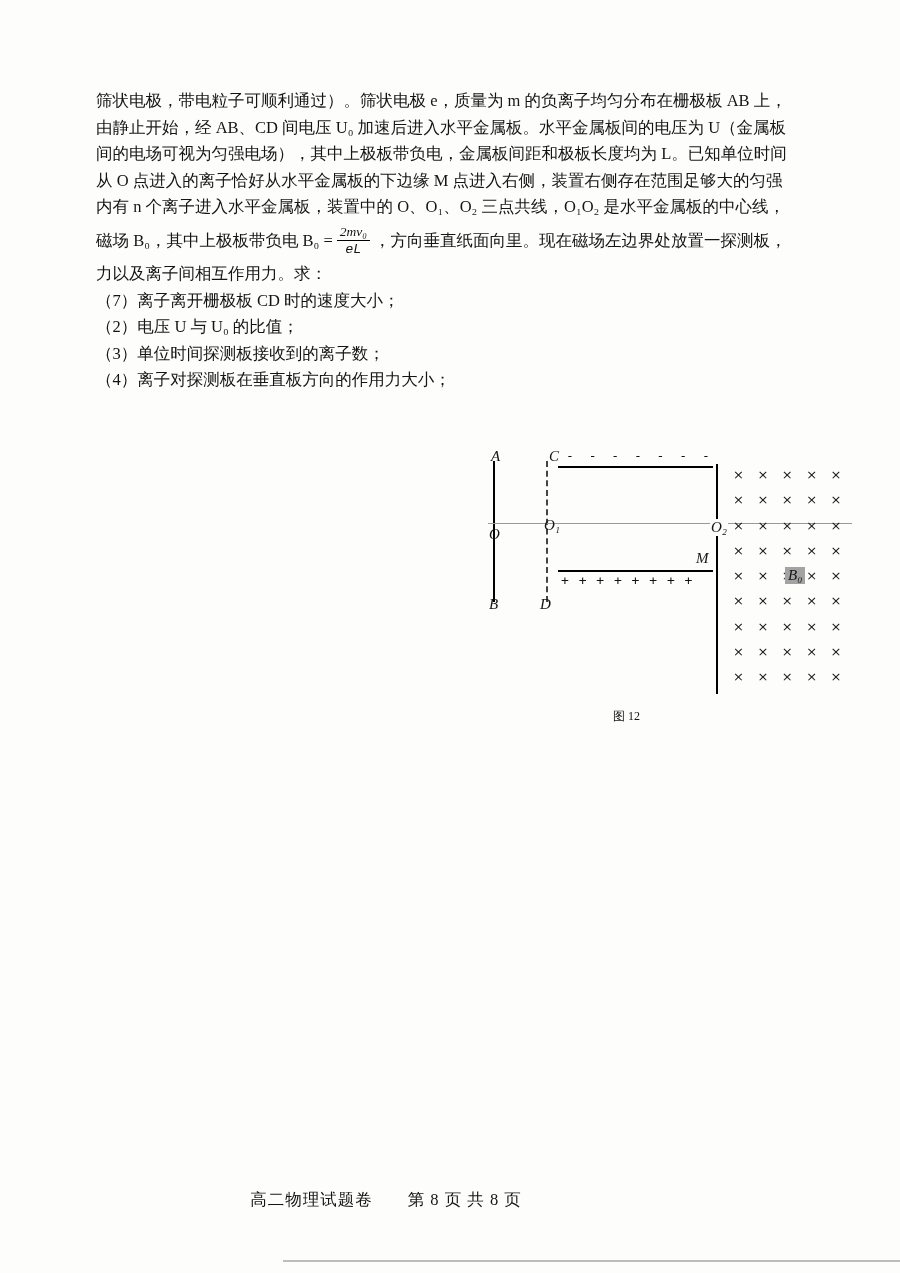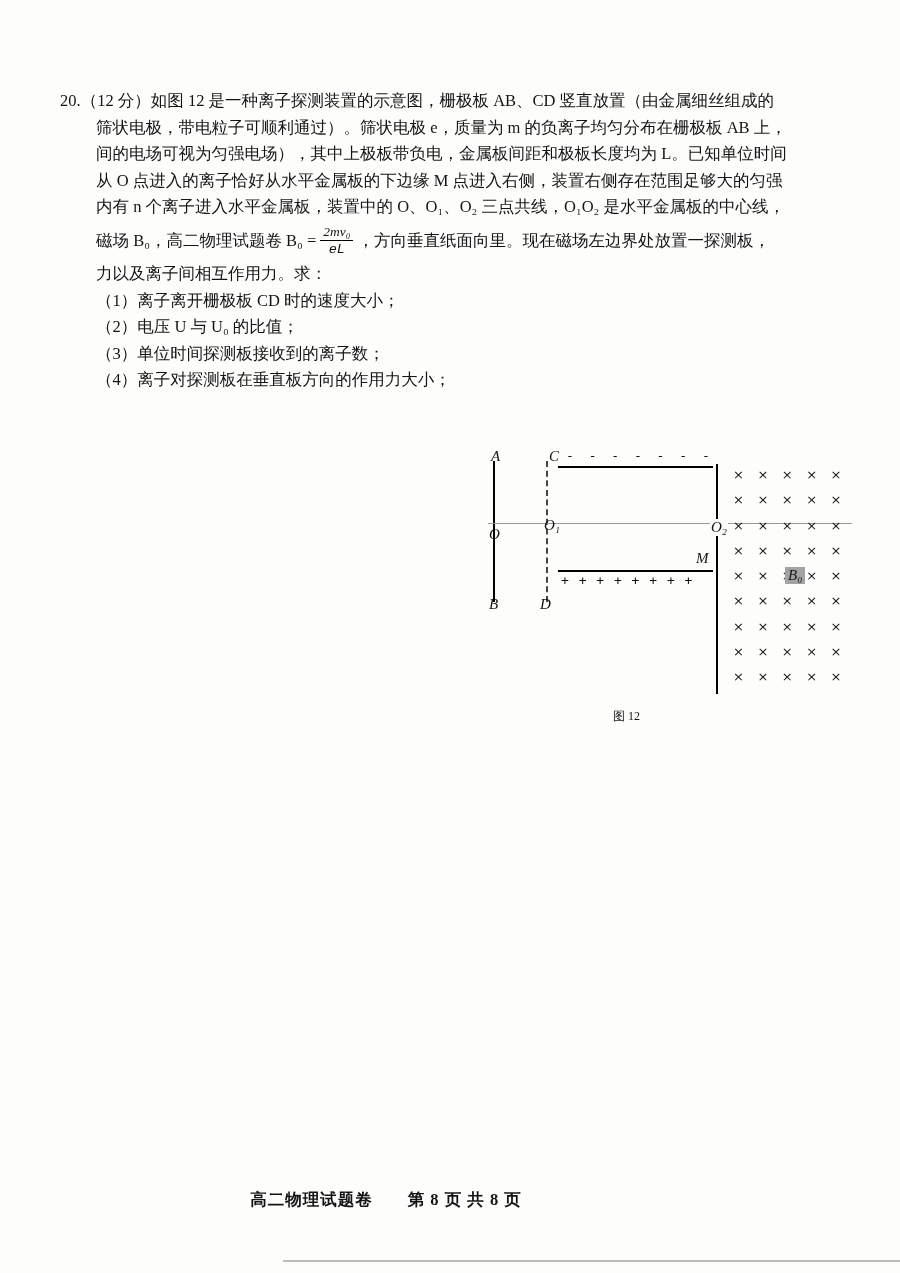--- a/index.html
+++ b/index.html
@@ -58,48 +58,48 @@
   .field{
     position:absolute;left:253px;top:16px;white-space:pre;
     font-size:13px;line-height:25.3px;letter-spacing:13.5px;
     font-family:"DejaVu Sans",sans-serif;color:#181818;
   }
   .fig-caption{position:absolute;left:133px;top:262px;font-size:12px;font-style:normal;}
 
   
   .footer{
     position:absolute;left:0;top:1189px;width:772px;text-align:center;
-    font-size:16.5px;font-weight:700;letter-spacing:1px;
+    font-size:16.5px;font-weight:400;letter-spacing:1px;
   }
   .scan-line{position:absolute;left:283px;top:1260px;width:617px;height:2px;background:#bdbdbd;}
 </style>
 </head>
 <body>
 
 <div class="page">
 
   <div class="problem">
-    <p class="pl first">20.（12 分）如图 12 是一种离子探测装置的示意图，栅极板 AB、CD 竖直放置（由金属细丝组成的</p>
     <p class="pl">筛状电极，带电粒子可顺利通过）。筛状电极 e，质量为 m 的负离子均匀分布在栅极板 AB 上，</p>
+    <p class="pl">由静止开始，经 AB、CD 间电压 U₀ 加速后进入水平金属板。水平金属板间的电压为 U（金属板</p>
     <p class="pl">间的电场可视为匀强电场），其中上极板带负电，金属板间距和极板长度均为 L。已知单位时间</p>
     <p class="pl">从 O 点进入的离子恰好从水平金属板的下边缘 M 点进入右侧，装置右侧存在范围足够大的匀强</p>
     <p class="pl">内有 n 个离子进入水平金属板，装置中的 O、O₁、O₂ 三点共线，O₁O₂ 是水平金属板的中心线，</p>
 
     <p class="pl formula-line">
-      <span>磁场 B₀，高二物理试题卷 B₀ =</span>
+      <span>磁场 B₀，其中上极板带负电 B₀ =</span>
       <span class="frac">
         <span class="num">2mv₀</span>
         <span class="den">eL</span>
       </span>
       <span>，方向垂直纸面向里。现在磁场左边界处放置一探测板，</span>
     </p>
 
     <p class="pl">力以及离子间相互作用力。求：</p>
 
-    <p class="pl">（1）离子离开栅极板 CD 时的速度大小；</p>
+    <p class="pl">（7）离子离开栅极板 CD 时的速度大小；</p>
     <p class="pl">（2）电压 U 与 U₀ 的比值；</p>
     <p class="pl">（3）单位时间探测板接收到的离子数；</p>
     <p class="pl">（4）离子对探测板在垂直板方向的作用力大小；</p>
   </div>
 
   <div class="figure">
     <div class="plate-ab"></div>
     <div class="plate-cd"></div>
     <div class="top-plate"></div>
     <div class="bottom-plate"></div>

